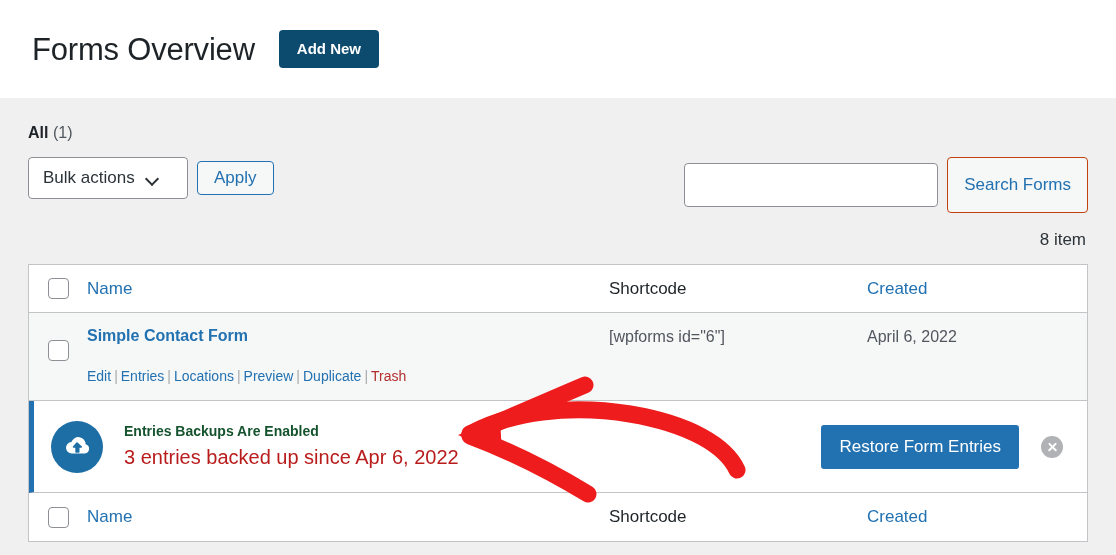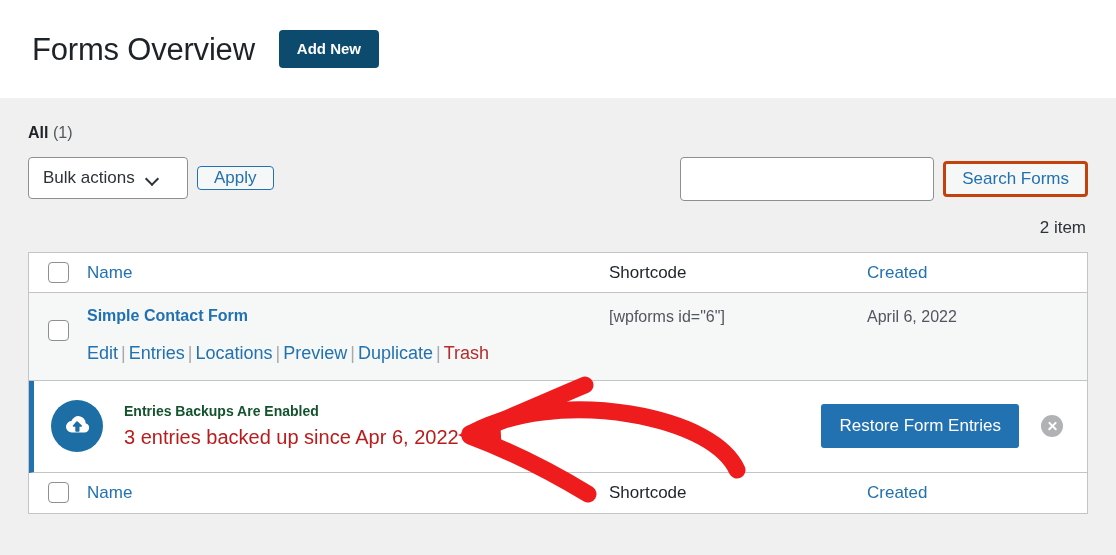--- a/index.html
+++ b/index.html
@@ -114,21 +114,21 @@
     border-bottom: 2px solid #2c3338;
     transform: rotate(45deg);
   }
   .apply-btn {
     background: #f6f7f7;
     border: 1px solid #2271b1;
     border-radius: 4px;
     color: #2271b1;
     font-size: 17px;
     font-family: inherit;
-    height: 24px;
+    height: 34px;
     box-sizing: border-box;
     padding: 0 16px;
     cursor: pointer;
   }
 
   .search-col {
     display: flex;
     flex-direction: column;
     align-items: flex-end;
   }
@@ -144,26 +144,26 @@
     border: 1px solid #8c8f94;
     border-radius: 4px;
     background: #ffffff;
     font-size: 17px;
     font-family: inherit;
     padding: 0 10px;
     color: #2c3338;
   }
   .search-btn {
     background: #f6f7f7;
-    border: 3px solid #c2410c;
+    border: 1px solid #c2410c;
     border-radius: 4px;
     color: #2271b1;
     font-size: 17px;
     font-family: inherit;
-    height: 36px;
+    height: 56px;
     box-sizing: border-box;
     padding: 0 16px;
     cursor: pointer;
     white-space: nowrap;
   }
   .item-count {
     font-size: 17px;
     color: #2c3338;
     margin-top: 17px;
     padding-right: 2px;
@@ -207,21 +207,21 @@
   .sc-col {
     width: 258px;
     flex: 0 0 258px;
   }
   .cr-col {
     width: 220px;
     flex: 0 0 220px;
   }
 
   .head-row {
-    height: 40px;
+    height: 48px;
     align-items: center;
     background: #ffffff;
   }
   .head-row .cb-col { padding-top: 0; }
   .col-link {
     font-size: 17px;
     color: #2271b1;
     text-decoration: none;
     cursor: pointer;
   }
@@ -237,22 +237,22 @@
   .form-name {
     font-size: 16px;
     font-weight: 700;
     color: #2271b1;
     text-decoration: none;
     cursor: pointer;
     display: inline-block;
     line-height: 1.3;
   }
   .row-actions {
-    margin-top: 14px;
-    font-size: 18px;
+    margin-top: 20px;
+    font-size: 14px;
     color: #a7aaad;
     line-height: 1.4;
   }
   .row-actions a {
     color: #2271b1;
     text-decoration: none;
     cursor: pointer;
   }
   .row-actions a.trash { color: #b32d2e; }
   .row-actions .sep { padding: 0 3px; color: #a7aaad; }
@@ -368,21 +368,21 @@
         <span class="chev"></span>
       </div>
       <button class="apply-btn">Apply</button>
     </div>
 
     <div class="search-col">
       <div class="search-row">
         <input class="search-input" type="text" placeholder="" style="">
         <button class="search-btn">Search Forms</button>
       </div>
-      <div class="item-count">2 item</div>
+      <div class="item-count">8 item</div>
     </div>
 
   </div>
 
   <div class="forms-table">
 
     <div class="trow head-row">
       <div class="cb-col">
         <div class="cbox"></div>
       </div>

